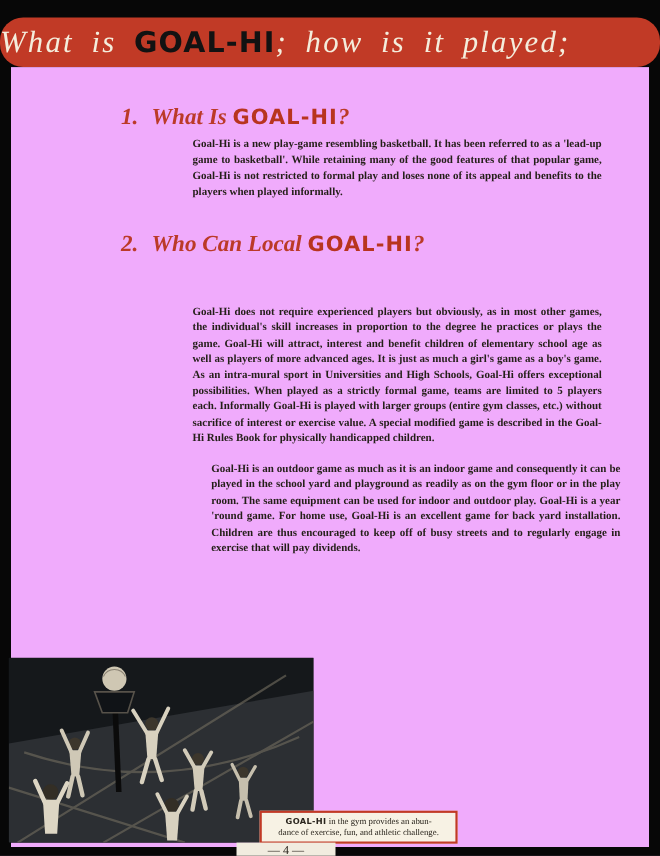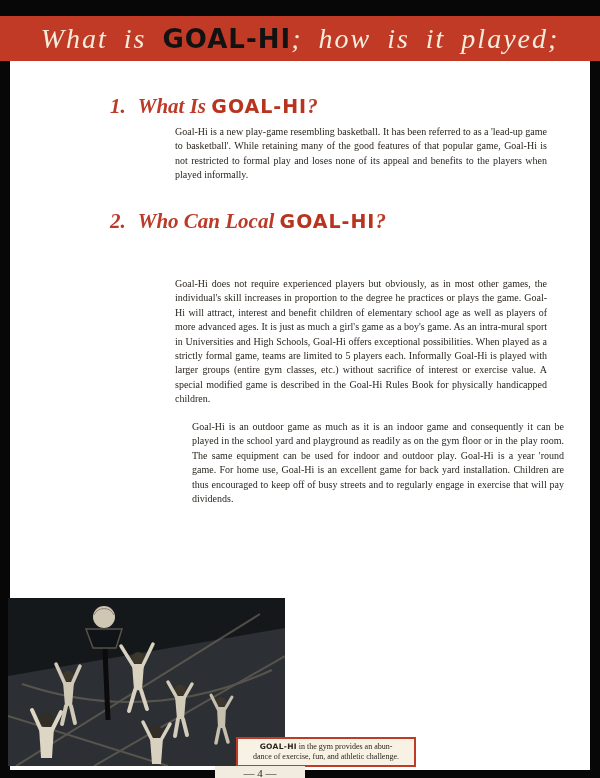--- a/index.html
+++ b/index.html
@@ -5,44 +5,44 @@
   * { margin:0; padding:0; box-sizing:border-box; }
   html,body { width:600px; height:778px; }
   body { font-family:"Liberation Serif", serif; background:#3a3a3a; }
   .page {
     position:relative; width:600px; height:778px;
     background:#070707; overflow:hidden;
   }
   .banner {
     position:absolute; top:16px; left:0; right:0; height:45px;
     background:#c13a26;
-    display:flex; align-items:center; justify-content:center;
+    display:flex; align-items:center; border-radius:21px;
   }
   .banner-text {
     font-style:italic; color:#f4eddc; font-size:28px;
     letter-spacing:2px; word-spacing:7px; white-space:nowrap;
   }
   .brand {
     font-family:"DejaVu Sans", sans-serif; font-style:normal;
     font-weight:800; letter-spacing:1px;
   }
   .banner-text .brand { color:#121212; font-size:26px; }
   .content {
     position:absolute; top:61px; left:10px; right:10px; bottom:8px;
-    background:#ffffff;
+    background:#f0abfc;
   }
   .heading {
     position:absolute; color:#bb3a28; font-style:italic;
     font-weight:bold; font-size:21px; white-space:nowrap;
   }
   .heading .num { margin-right:12px; }
   .heading .brand { font-size:19px; color:#b8341f; }
   .body-text {
     position:absolute; font-size:10px; line-height:14.4px;
-    color:#241f18; text-align:justify;
+    color:#241f18; text-align:justify;font-weight:bold;
   }
   .h1 { top:33px;  left:100px; }
   .b1 { top:64px;  left:165px; width:372px; }
   .h2 { top:148px; left:100px; }
   .b2 { top:179px; left:165px; width:372px;margin-top:37px; }
   .h3 { top:329px; left:100px; }
   .b3 { top:359px; left:182px; width:372px; }
   .h4 { top:488px; left:100px; }
   .b4 { top:521px; left:291px; width:248px; }
   .photo {

